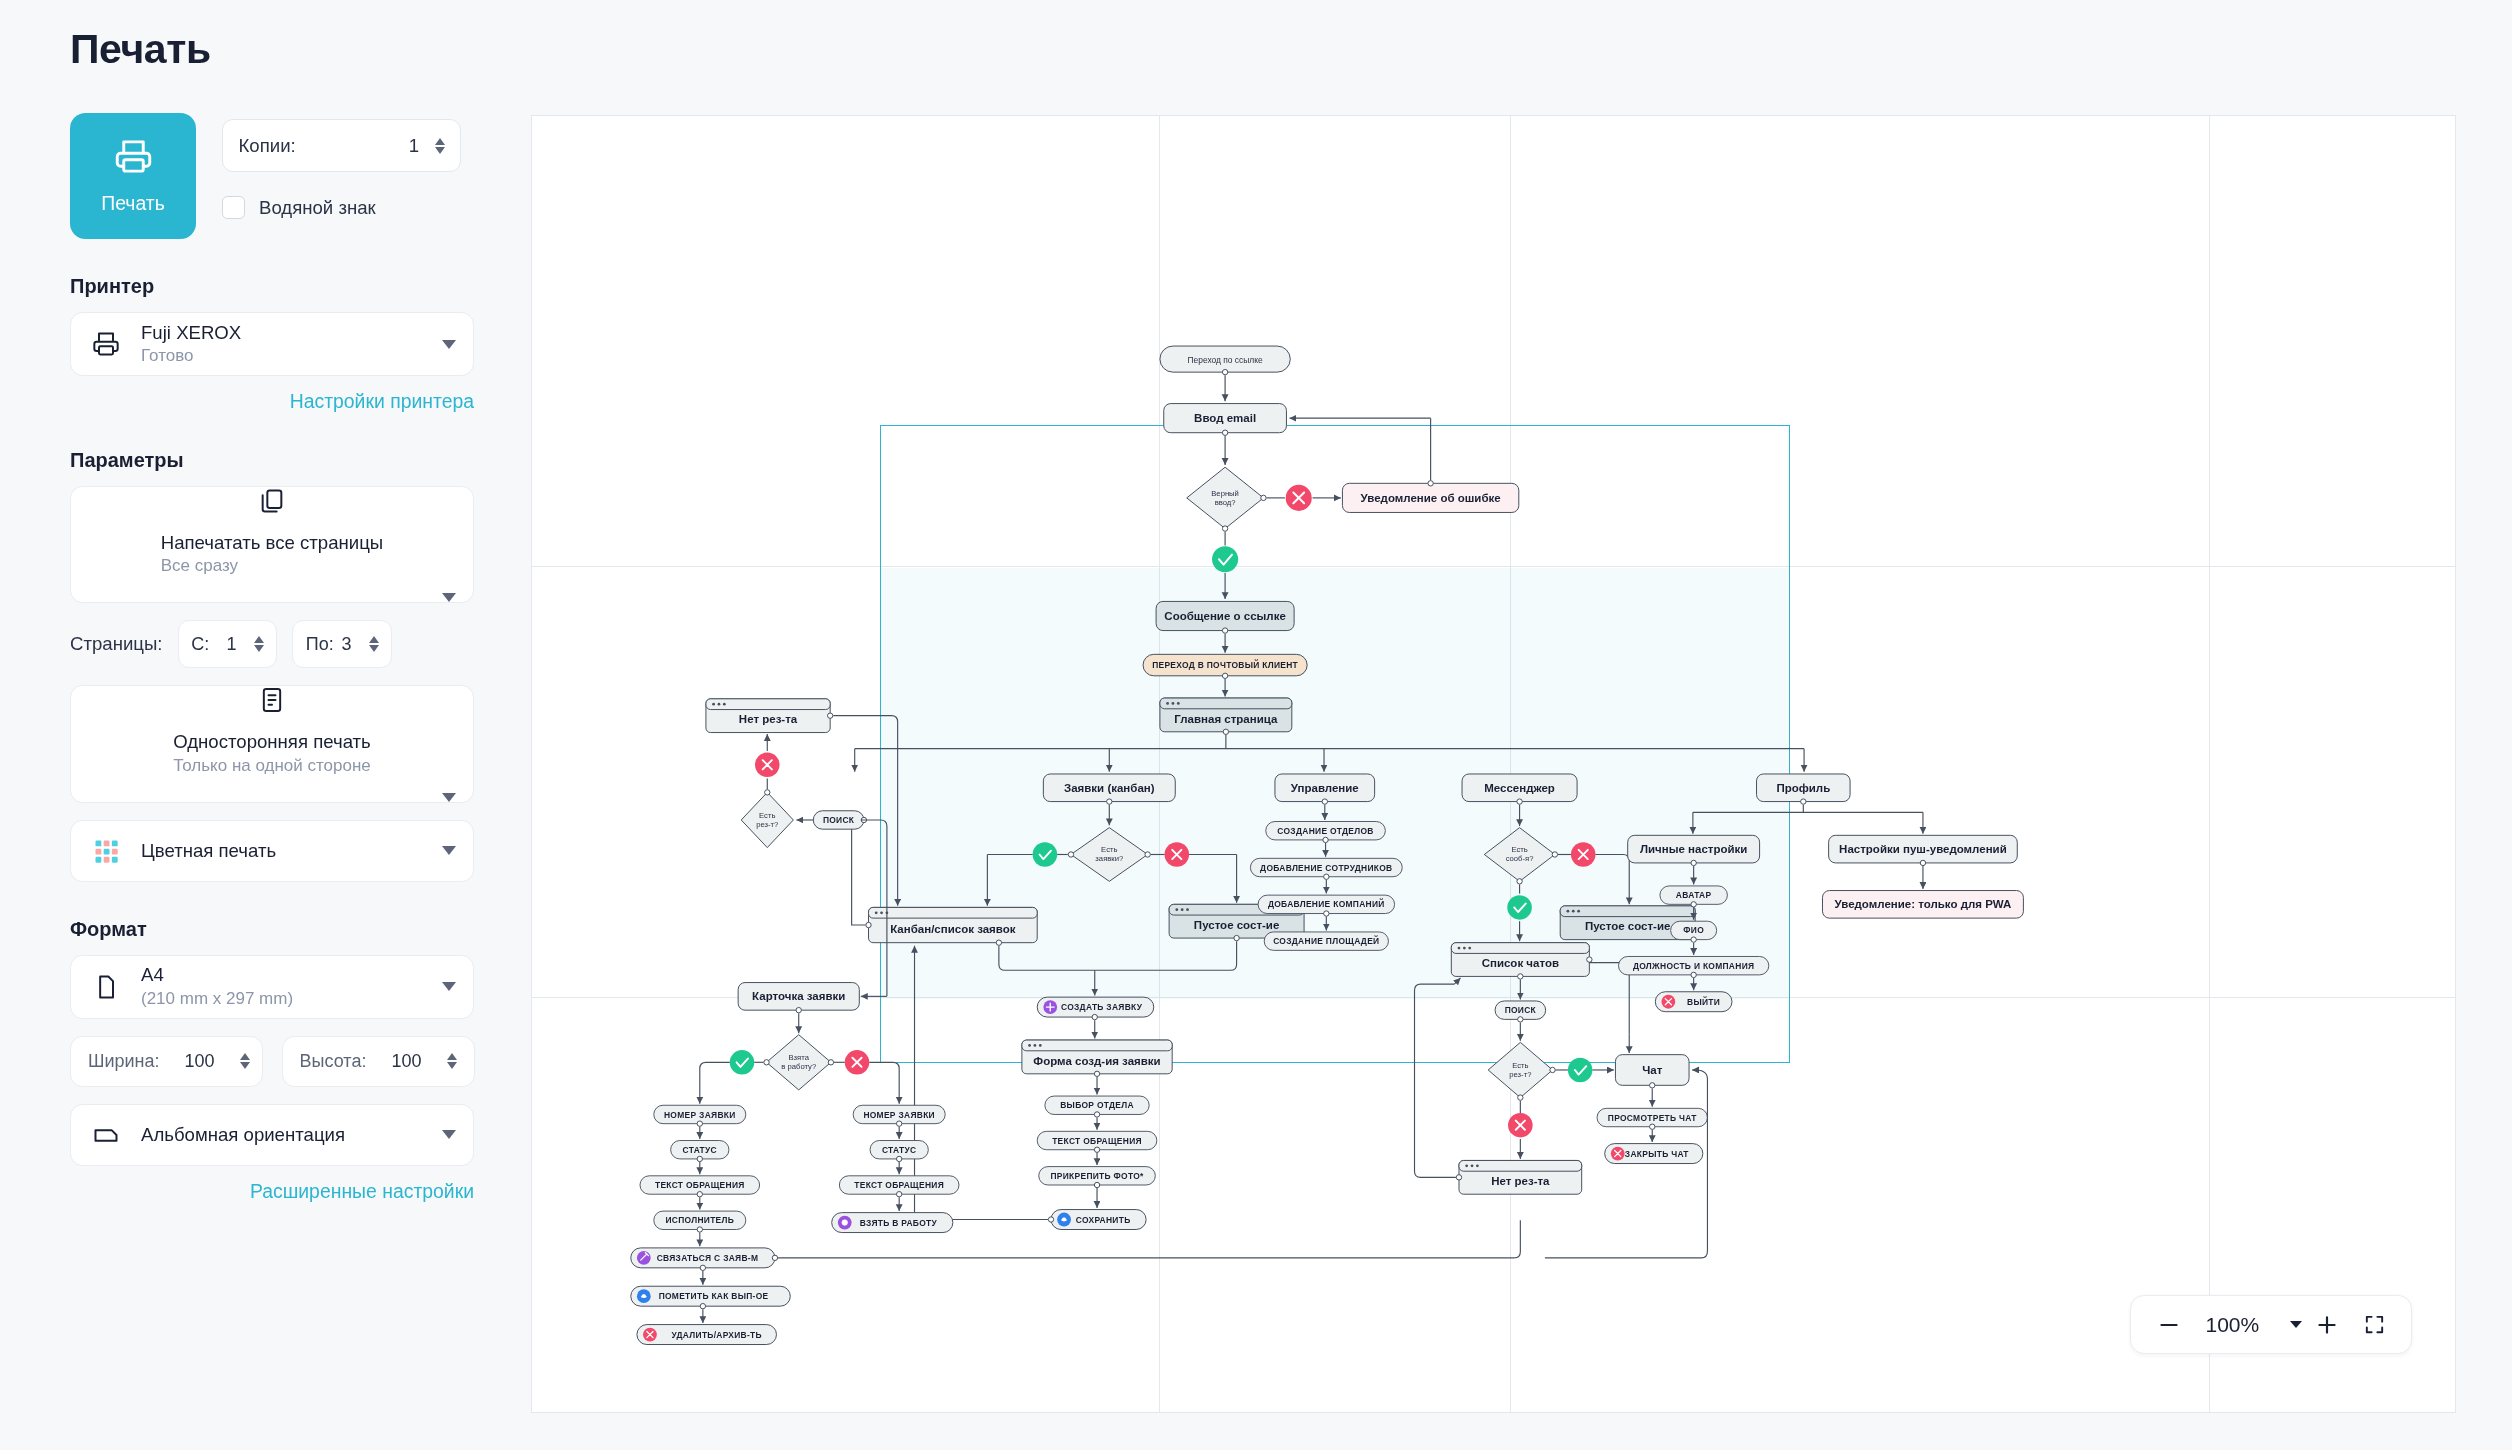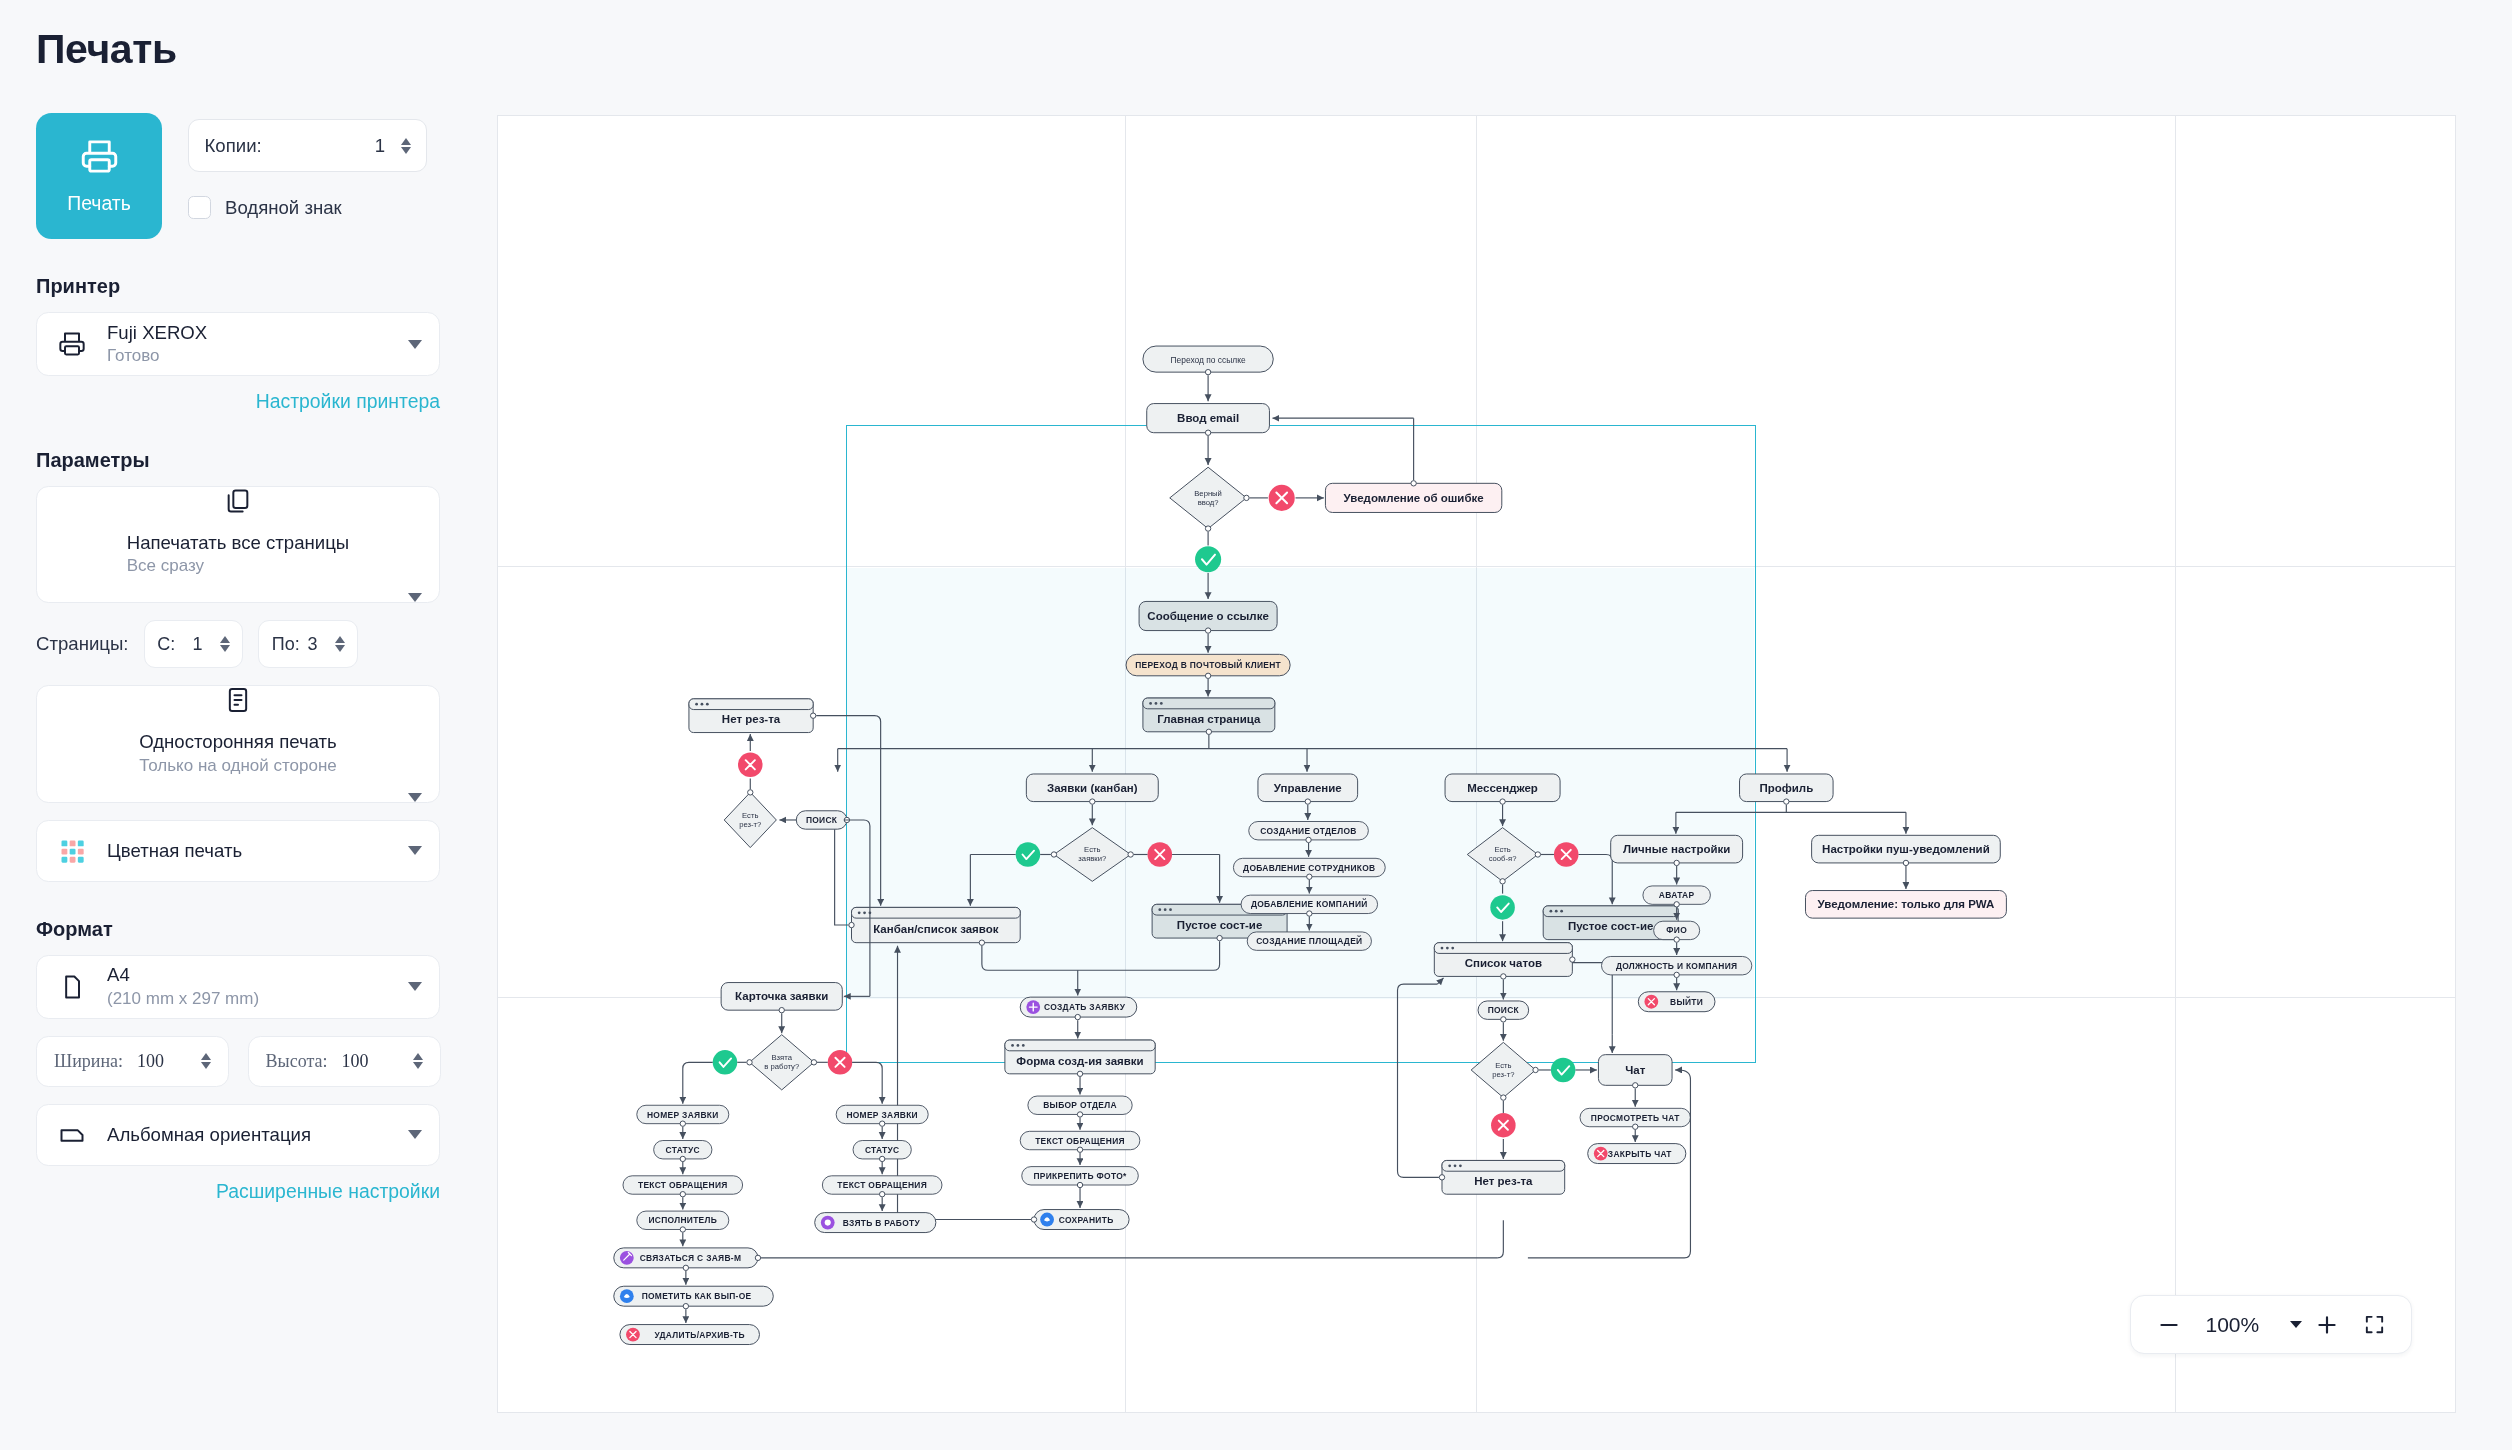--- a/index.html
+++ b/index.html
@@ -2,21 +2,21 @@
 <html style="font-size:12.4px"><head>
 <meta charset="utf-8">
 <style>
   * { box-sizing: border-box; margin: 0; padding: 0; }
   html, body {
     width: 2512px; height: 1450px;
     font-family: "Liberation Sans", sans-serif;
     background: #f7f8fa;
     overflow: hidden;
   }
-  .app { display: flex; width: 2512px; height: 1450px; position: relative; }
+  .app { display: flex; width: 2512px; height: 1450px; position: relative; padding-left: 34px; }
 
   
   .sidebar {
     width: 497px; flex: 0 0 497px;
     padding: 26px 36px 0 36px;
     background: #f7f8fa;
   }
   .page-title {
     font-size: 41px; font-weight: 700; color: #1a2033;
     letter-spacing: -0.4px; margin-bottom: 40px;
@@ -72,21 +72,21 @@
   .numbox {
     background:#fff; border:0.8px solid #e9ecf1; border-radius: 11px;
     height: 48px; display:flex; align-items:center; padding: 0 12.4px; gap: 7.8px; min-width: 99px;
   }
   .numbox .nl { font-size: 18px; color:#2b3346; }
   .numbox .nv { font-size: 18px; color:#2b3346; margin-left: auto; }
 
   .dims-row { display:flex; gap: 18.6px; margin: 17px 0; }
   .dimbox {
     background:#fff; border:0.8px solid #e9ecf1; border-radius: 12.4px;
-    height: 51px; display:flex; align-items:center; padding: 0 17px; gap: 14px; width: 193px; font-family: Liberation Serif, serif;
+    height: 51px; display:flex; align-items:center; padding: 0 17px; gap: 25px; width: 193px;
   }
   .dimbox .dl { font-size: 18px; color:#5d6678; }
   .dimbox .dv { font-size: 18px; color:#2b3346; }
   .dimbox .spin { margin-left:auto; }
 
   .mb22 { margin-bottom: 17px; flex-direction: column; }
 
   
   .preview {
     flex: 1; position: relative; margin: 115px 56px 37px 0;

